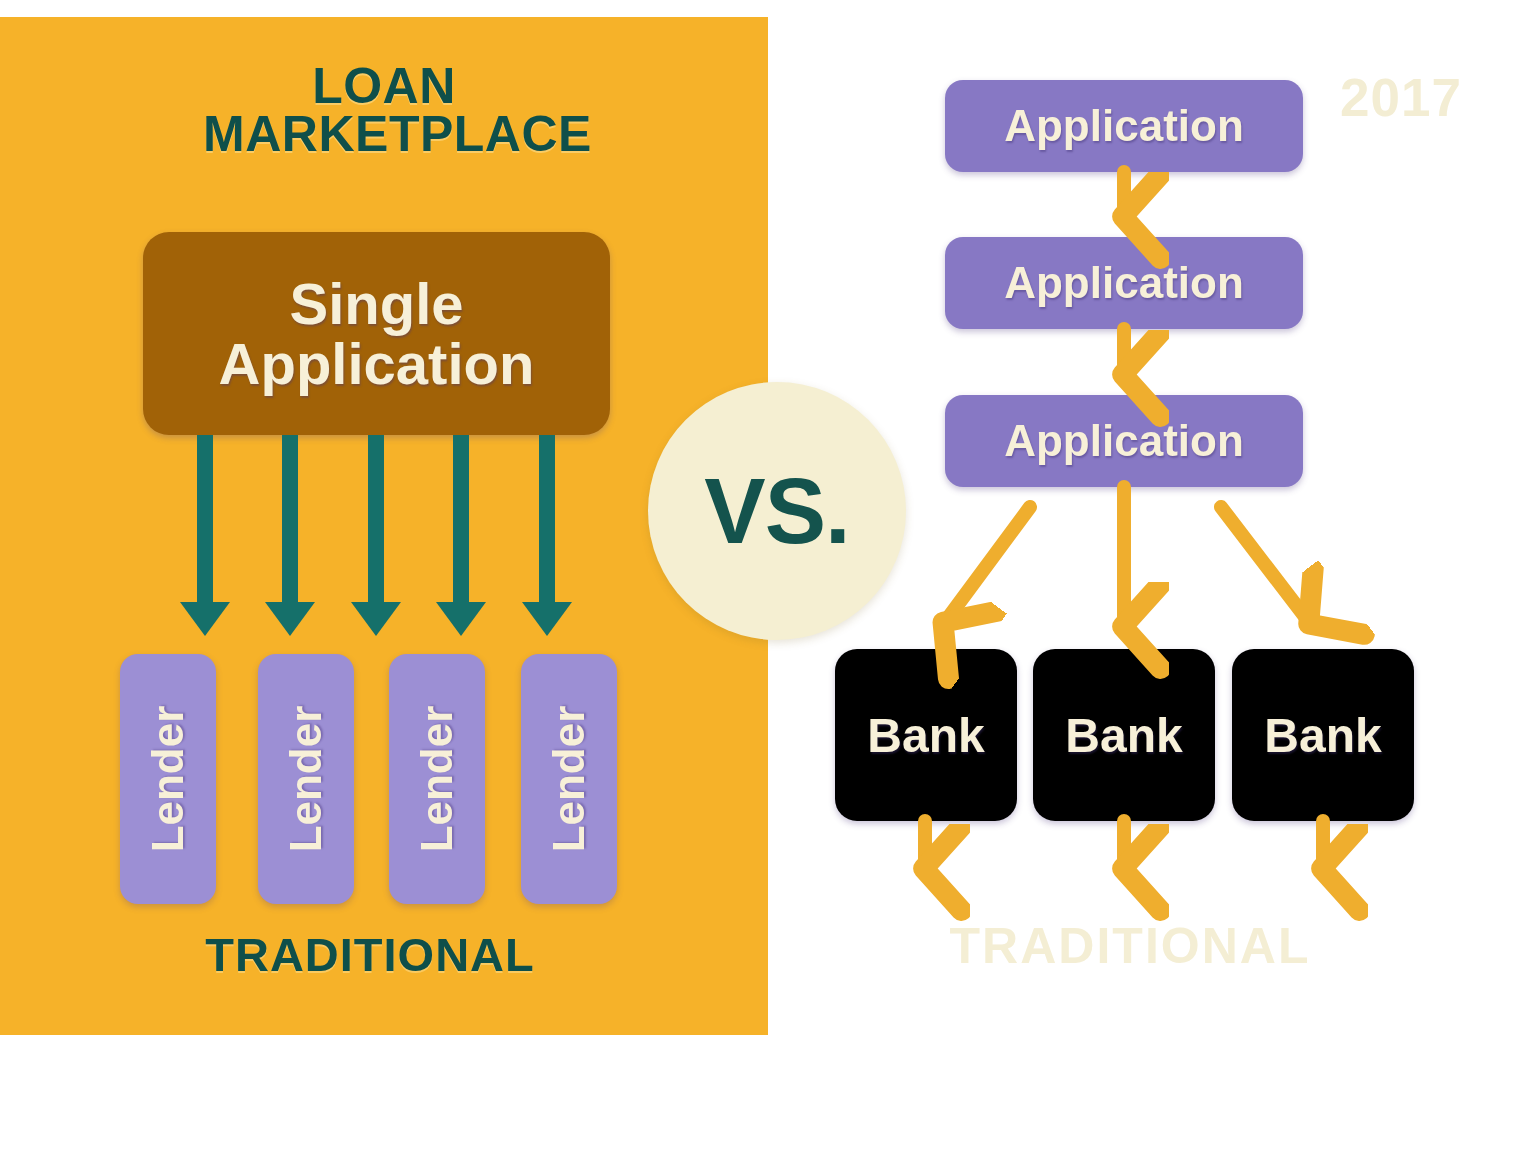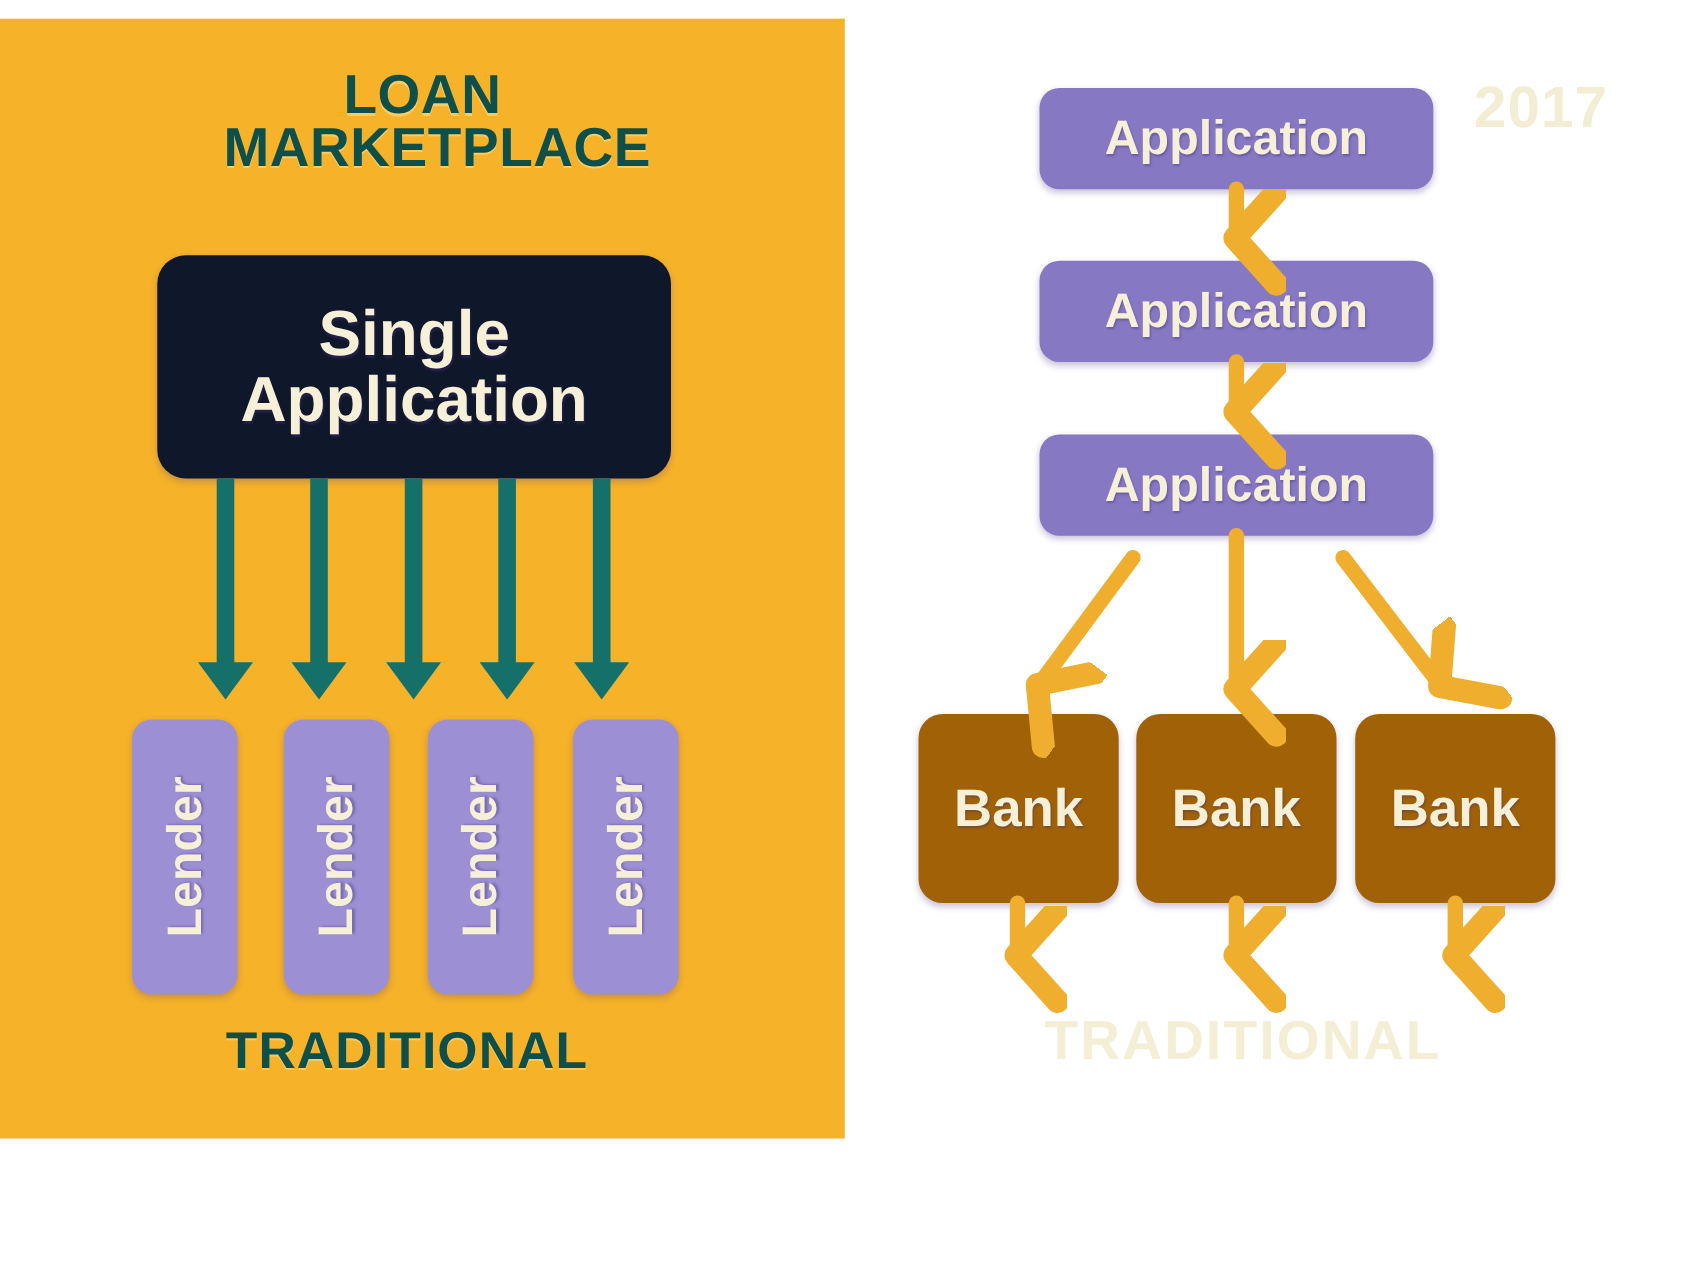--- a/index.html
+++ b/index.html
@@ -25,21 +25,21 @@
     font-size:50px;
     line-height:0.96;
     letter-spacing:0.5px;
     color:#0F4F4A;
     text-shadow:0 2px 0 rgba(255,225,150,0.55);
   }
   .title-left .l2{ display:block;padding-left:27px; }
 
   .single-app{
     position:absolute; left:143px; top:215px; width:467px; height:203px;
-    background:#0f172a;
+    background:#a16207;
     border-radius:26px;
     box-shadow:0 3px 6px rgba(80,60,130,0.28);
     display:flex; align-items:center; justify-content:center;
   }
   .single-app .txt{
     color:#F7F0D8;
     font-size:58px;
     font-weight:700;
     line-height:1.02;
     text-align:center;
@@ -114,21 +114,21 @@
     display:flex; align-items:center; justify-content:center;
   }
   .app-box .txt{
     color:#F7F0D8; font-size:44px; font-weight:700;
     text-shadow:1px 2px 2px rgba(60,45,110,0.4);
   }
 
   .bank-box{
     position:absolute;
     top:632px; width:182px; height:172px;
-    background:#a16207;
+    background:#000000;
     border-radius:22px;
     box-shadow:0 3px 6px rgba(80,60,130,0.3);
     display:flex; align-items:center; justify-content:center;
   }
   .bank-box .txt{
     color:#F7F0D8; font-size:48px; font-weight:700;
     text-shadow:1px 2px 2px rgba(60,45,110,0.4);
   }
 
   .trad-right{
@@ -182,20 +182,23 @@
   </div>
   <div class="lender" style="left:389px;top:637px;">
     <span class="vtxt">Lender</span>
   </div>
   <div class="lender" style="left:521px;top:637px;">
     <span class="vtxt">Lender</span>
   </div>
 
   <div class="trad-left">TRADITIONAL</div>
 
+  <div class="vs-circle">
+    <span class="vs-txt">VS.</span>
+  </div>
 
   <div class="year">2017</div>
 
   <div class="app-box" style="top:63px;">
     <span class="txt">Application</span>
   </div>
   <div class="app-box" style="top:220px;">
     <span class="txt">Application</span>
   </div>
   <div class="app-box" style="top:378px;">

